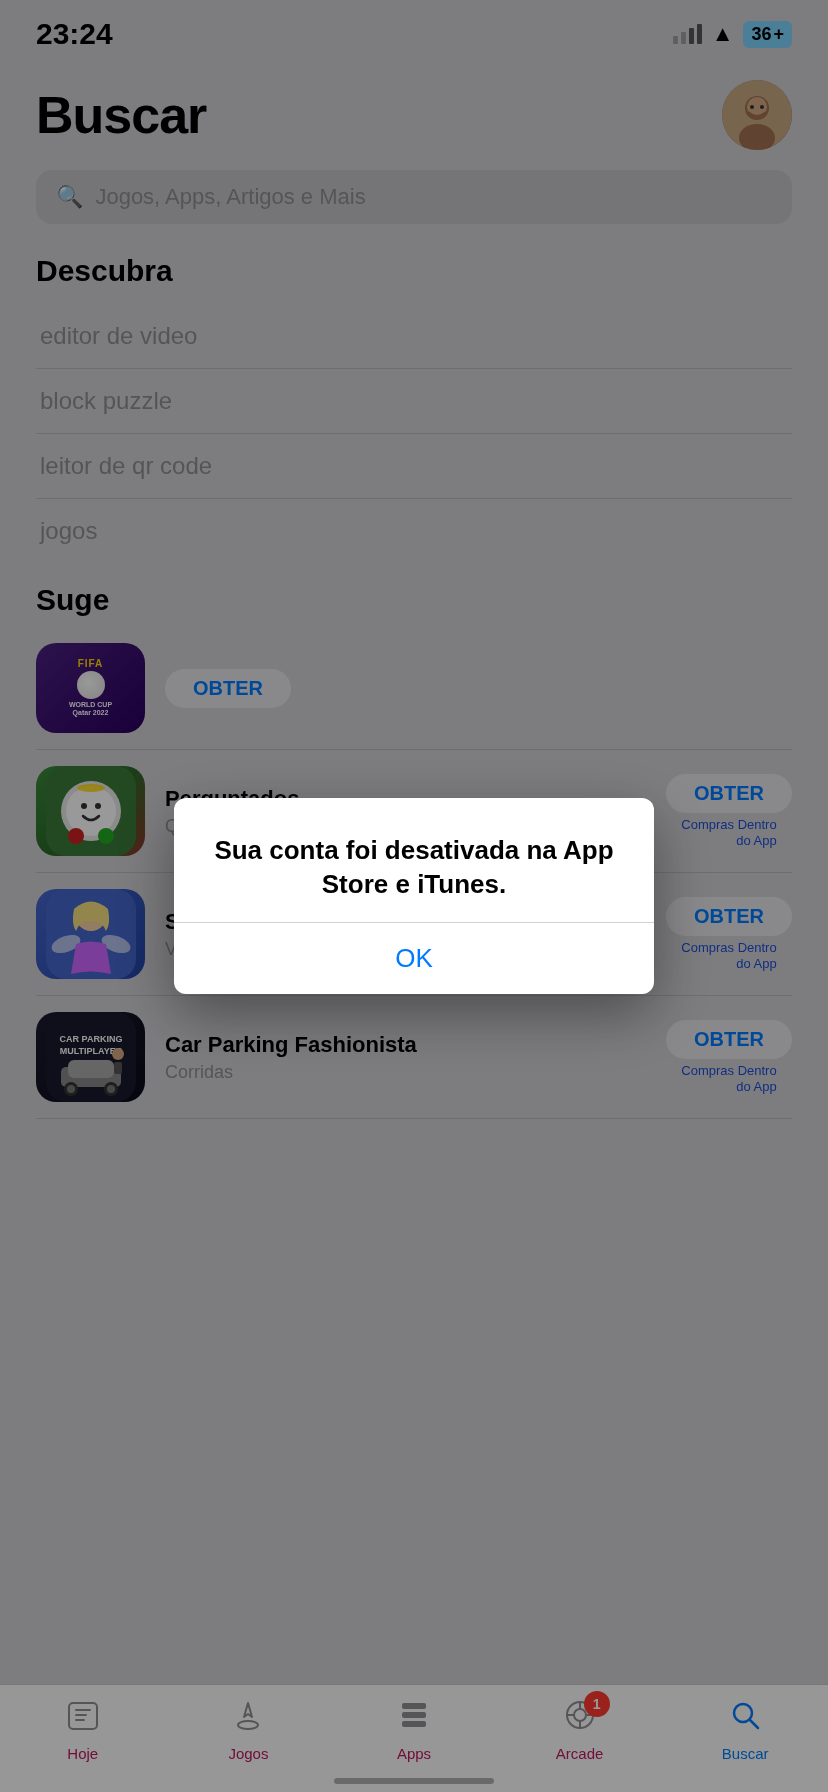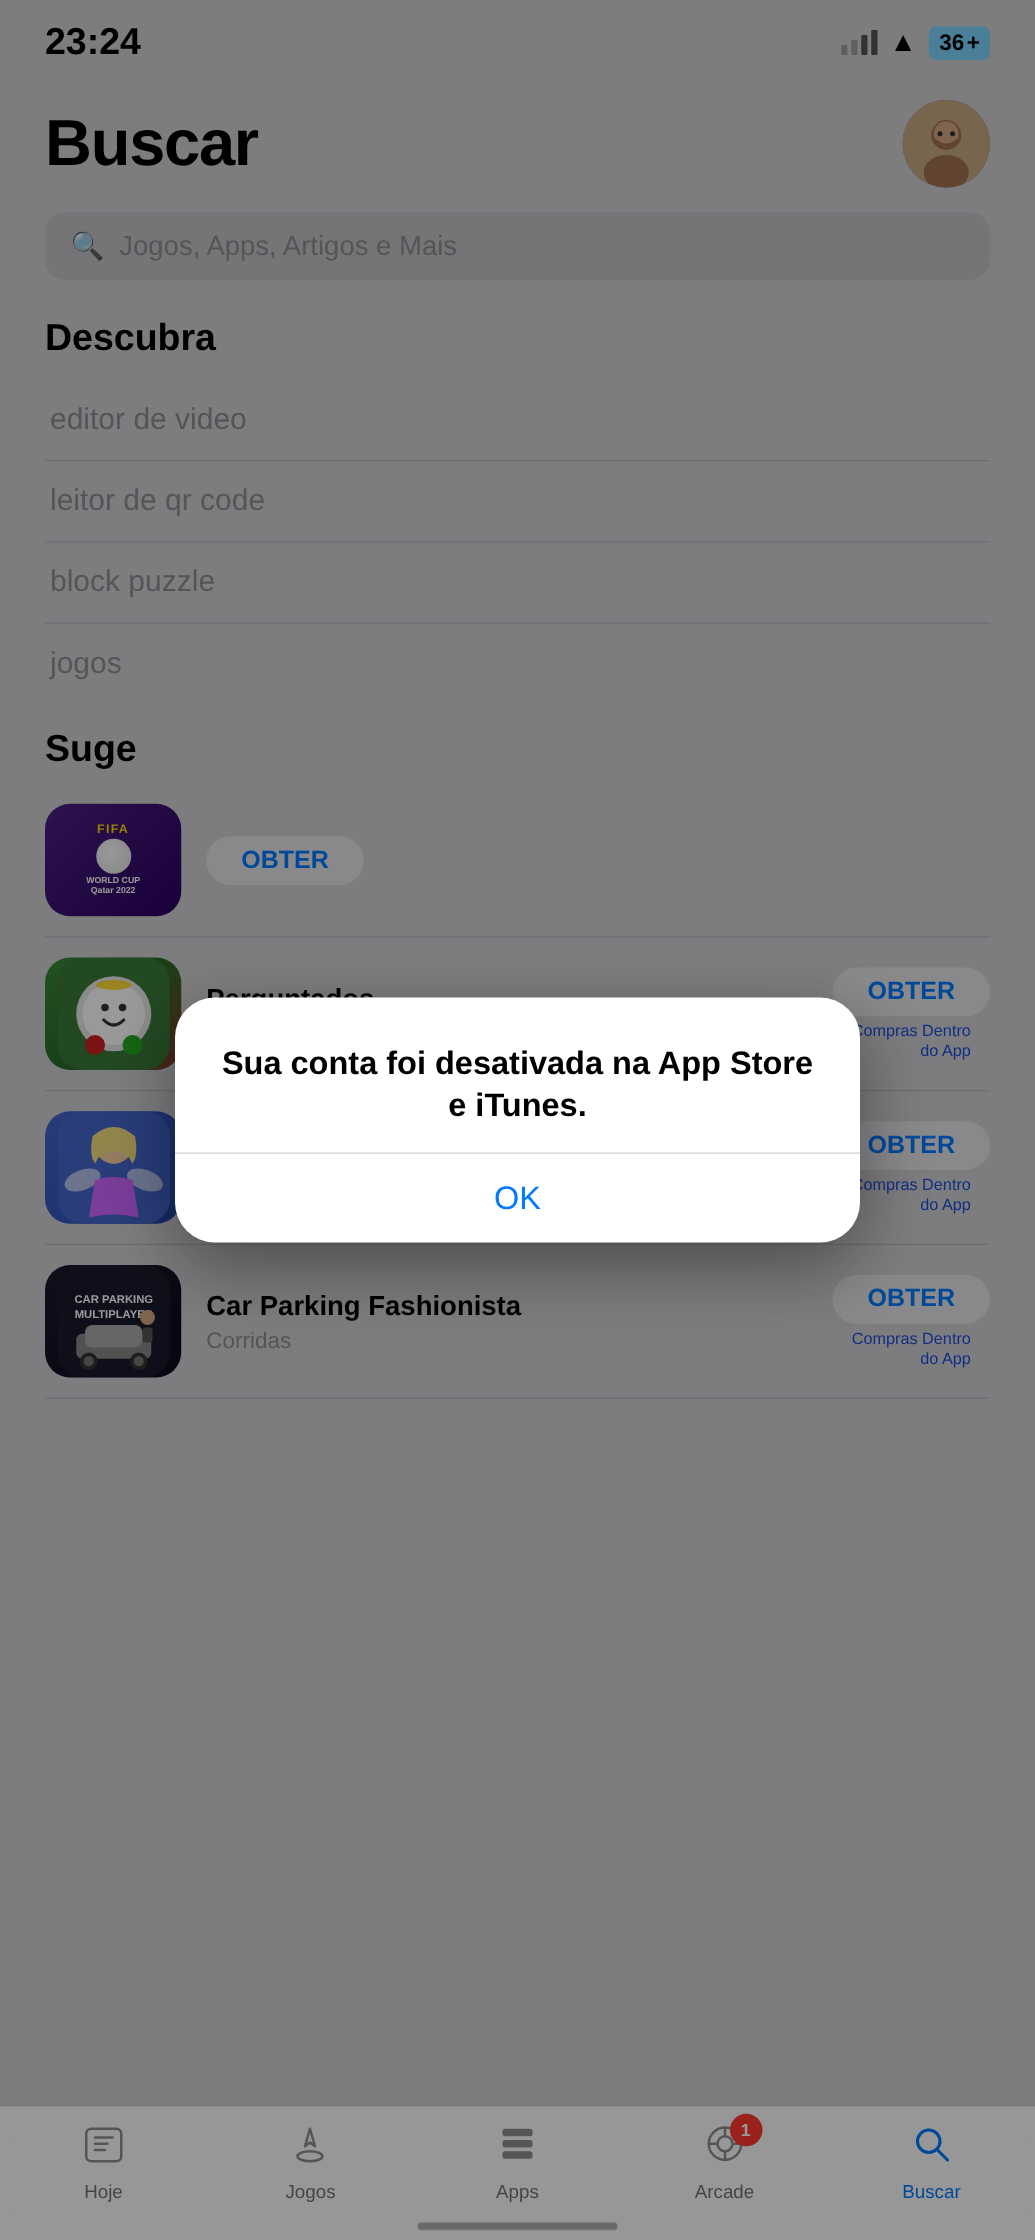--- a/index.html
+++ b/index.html
@@ -262,21 +262,21 @@
       min-width: 120px;
     }
     .tab-icon {
       font-size: 32px;
       color: #8e8e93;
       position: relative;
     }
     .tab-icon.active { color: #007aff; }
     .tab-label {
       font-size: 15px;
-      color: #737373;
+      color: #be185d;
     }
     .tab-label.active { color: #007aff; }
     .badge {
       position: absolute;
       top: -8px;
       right: -14px;
       background: #ff3b30;
       color: #fff;
       font-size: 14px;
       font-weight: 700;
@@ -309,22 +309,22 @@
       width: 100%;
       height: 100%;
       background: rgba(0,0,0,0.4);
       display: flex;
       align-items: center;
       justify-content: center;
       z-index: 100;
     }
     .modal {
       background: #fff;
-      border-radius: 32px;
-      width: 548px;
+      border-radius: 12px;
+      width: 480px;
       overflow: hidden;
       box-shadow: 0 20px 60px rgba(0,0,0,0.4);
     }
     .modal-body {
       padding: 36px 36px 0 36px;
       text-align: center;
     }
     .modal-title {
       font-size: 26px;
       font-weight: 700;
@@ -424,22 +424,22 @@
 
   <div class="search-bar">
     <span class="search-icon-wrap">🔍</span>
     <span class="search-placeholder">Jogos, Apps, Artigos e Mais</span>
   </div>
 
   <div class="discover-section">
     <div class="section-title">Descubra</div>
     <div class="discover-list">
       <div class="discover-item">editor de video</div>
+      <div class="discover-item">block puzzle</div>
       <div class="discover-item">leitor de qr code</div>
-      <div class="discover-item">block puzzle</div>
       <div class="discover-item">jogos</div>
     </div>
   </div>
 
   <div class="suggestions-section">
     <div class="suggestions-title">Suge</div>
     <div class="app-list">
 
       <div class="app-item">
         <div class="app-icon app-icon-fifa">

